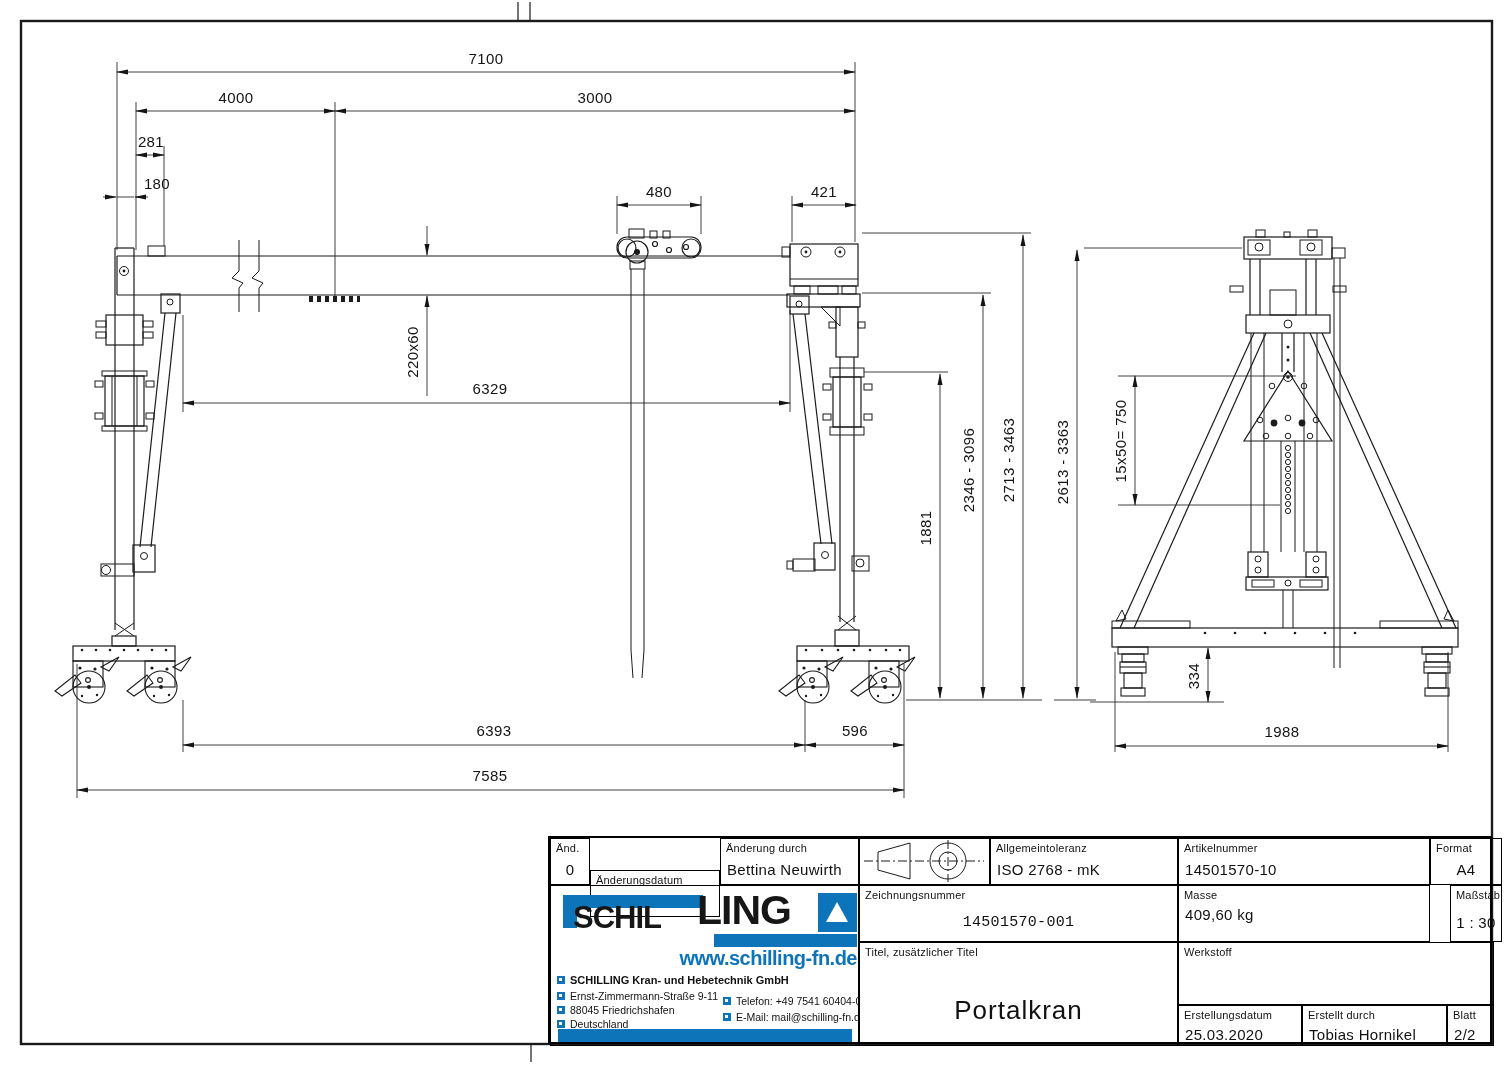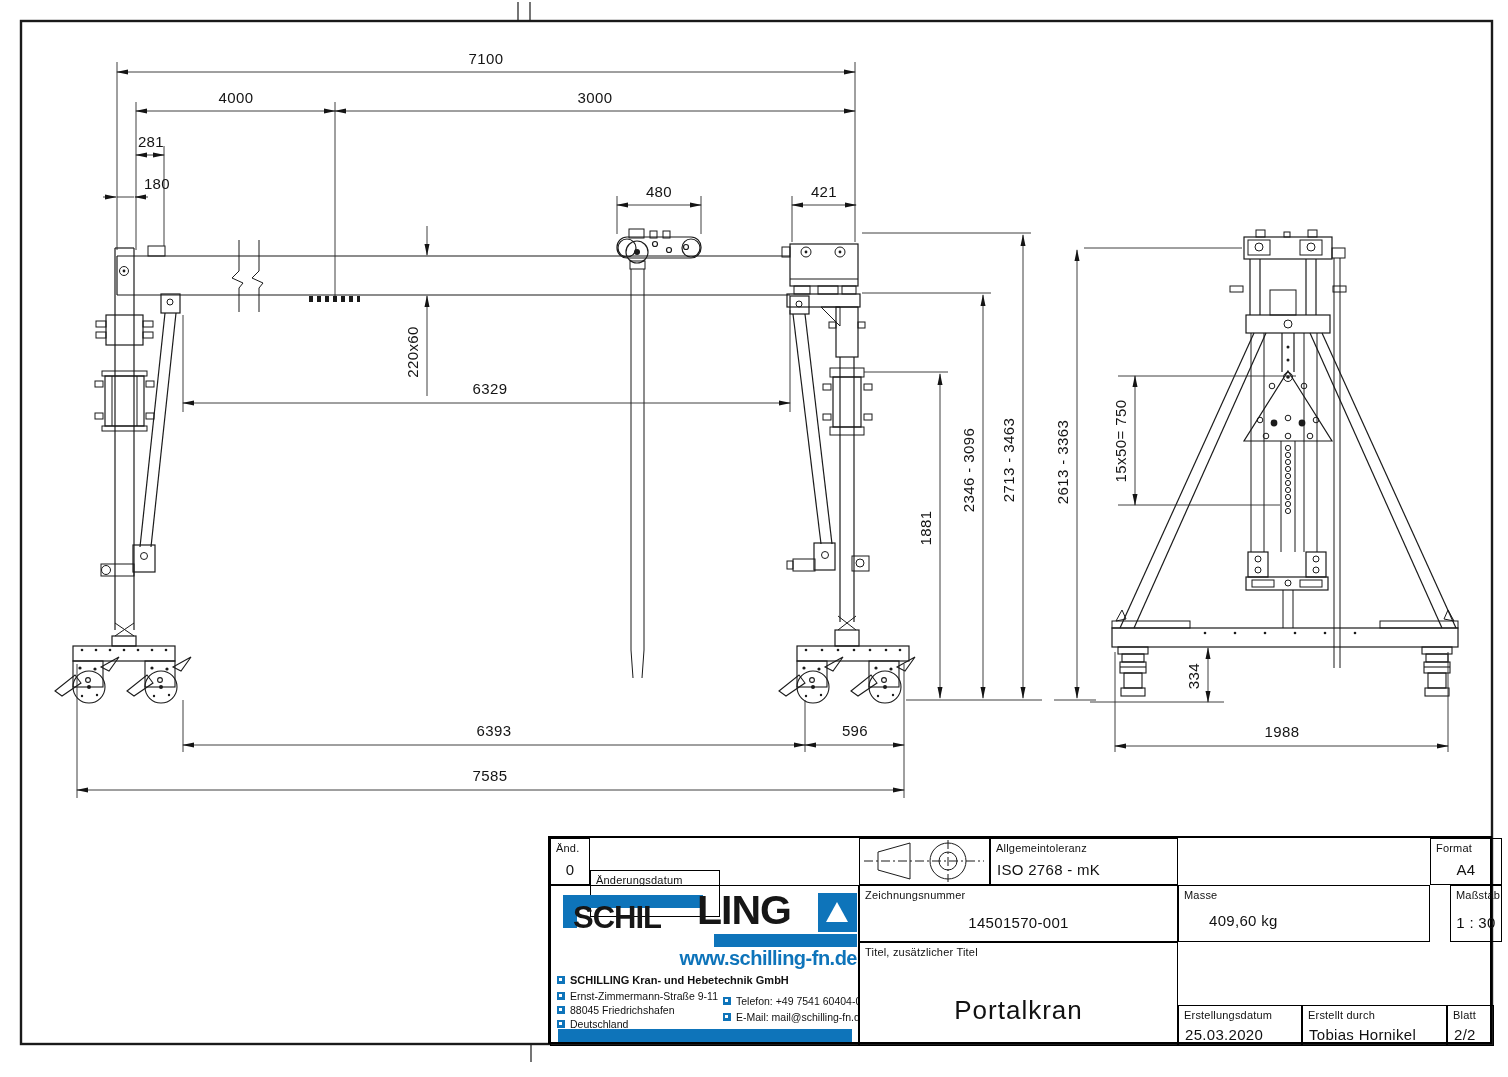--- a/index.html
+++ b/index.html
@@ -382,34 +382,42 @@
 <div class="tb">
 
   <div class="cell" style="left:0;top:0;width:40px;height:47px;">
     <div class="cl">Änd.</div>
     <div class="cv center">0</div>
   </div>
   <div class="cell" style="left:40px;top:0;width:130px;height:47px;margin-top:32px;">
     <div class="cl">Änderungsdatum</div>
     <div class="cv">28.07.2020</div>
   </div>
+  <div class="cell" style="left:170px;top:0;width:139px;height:47px;">
+    <div class="cl">Änderung durch</div>
+    <div class="cv">Bettina Neuwirth</div>
+  </div>
   <div class="cell" style="left:309px;top:0;width:131px;height:47px;">
     <svg width="129" height="45" viewBox="0 0 129 45">
       <g stroke="#1b1b1b" fill="none" stroke-width="1">
         <path d="M18,13 L50,4 L50,40 L18,31 Z"></path>
         <line x1="4" y1="22" x2="124" y2="22" stroke-dasharray="9 3 2 3"></line>
         <circle cx="88" cy="22" r="18"></circle>
         <circle cx="88" cy="22" r="9"></circle>
         <line x1="88" y1="1" x2="88" y2="43" stroke-dasharray="9 3 2 3"></line>
       </g>
     </svg>
   </div>
   <div class="cell" style="left:440px;top:0;width:188px;height:47px;">
     <div class="cl">Allgemeintoleranz</div>
     <div class="cv">ISO 2768 - mK</div>
+  </div>
+  <div class="cell" style="left:628px;top:0;width:252px;height:47px;">
+    <div class="cl">Artikelnummer</div>
+    <div class="cv">14501570-10</div>
   </div>
   <div class="cell" style="left:880px;top:0;width:72px;height:47px;">
     <div class="cl">Format</div>
     <div class="cv center">A4</div>
   </div>
 
   <div class="cell" style="left:0;top:47px;width:309px;height:161px;">
     <div class="lg-bar" style="left:12px;top:9px;width:140px;height:13px;"></div>
     <div class="lg-bar" style="left:12px;top:9px;width:14px;height:33px;"></div>
     <span class="lg-schil">SCHIL</span>
@@ -423,35 +431,39 @@
     <div class="addr-row" style="left:6px;top:104px;"><span class="blt"></span><span>Ernst-Zimmermann-Straße 9-11</span></div>
     <div class="addr-row" style="left:6px;top:118px;"><span class="blt"></span><span>88045 Friedrichshafen</span></div>
     <div class="addr-row" style="left:6px;top:132px;"><span class="blt"></span><span>Deutschland</span></div>
     <div class="addr-row" style="left:172px;top:109px;"><span class="blt"></span><span>Telefon: +49 7541 60404-0</span></div>
     <div class="addr-row" style="left:172px;top:125px;"><span class="blt"></span><span>E-Mail: mail@schilling-fn.de</span></div>
     <div class="lg-bar" style="left:7px;top:143px;width:294px;height:13px;"></div>
   </div>
 
   <div class="cell" style="left:309px;top:47px;width:319px;height:57px;padding-left:30px;">
     <div class="cl">Zeichnungsnummer</div>
-    <div class="cv center" style="top:28px;">14501570-001</div>
+    <div class="cv center" style="top:28px;font-family:Liberation Mono, monospace;">14501570-001</div>
   </div>
   <div class="cell" style="left:628px;top:47px;width:252px;height:57px;">
     <div class="cl">Masse</div>
-    <div class="cv" style="top:26px;margin-left:24px;">409,60 kg</div>
+    <div class="cv" style="top:20px;">409,60 kg</div>
   </div>
   <div class="cell" style="left:880px;top:47px;width:52px;height:57px;margin-left:20px;">
     <div class="cl">Maßstab</div>
     <div class="cv center" style="top:28px;">1 : 30</div>
   </div>
 
   <div class="cell" style="left:309px;top:104px;width:319px;height:104px;">
     <div class="cl">Titel, zusätzlicher Titel</div>
     <div class="cv center big" style="top:52px;">Portalkran</div>
   </div>
+  <div class="cell" style="left:628px;top:104px;width:316px;height:63px;">
+    <div class="cl">Werkstoff</div>
+    <div class="cv"></div>
+  </div>
   <div class="cell" style="left:628px;top:167px;width:124px;height:41px;">
     <div class="cl">Erstellungsdatum</div>
     <div class="cv" style="top:20px;">25.03.2020</div>
   </div>
   <div class="cell" style="left:752px;top:167px;width:145px;height:41px;">
     <div class="cl">Erstellt durch</div>
     <div class="cv" style="top:20px;">Tobias Hornikel</div>
   </div>
   <div class="cell" style="left:897px;top:167px;width:47px;height:41px;">
     <div class="cl">Blatt</div>

